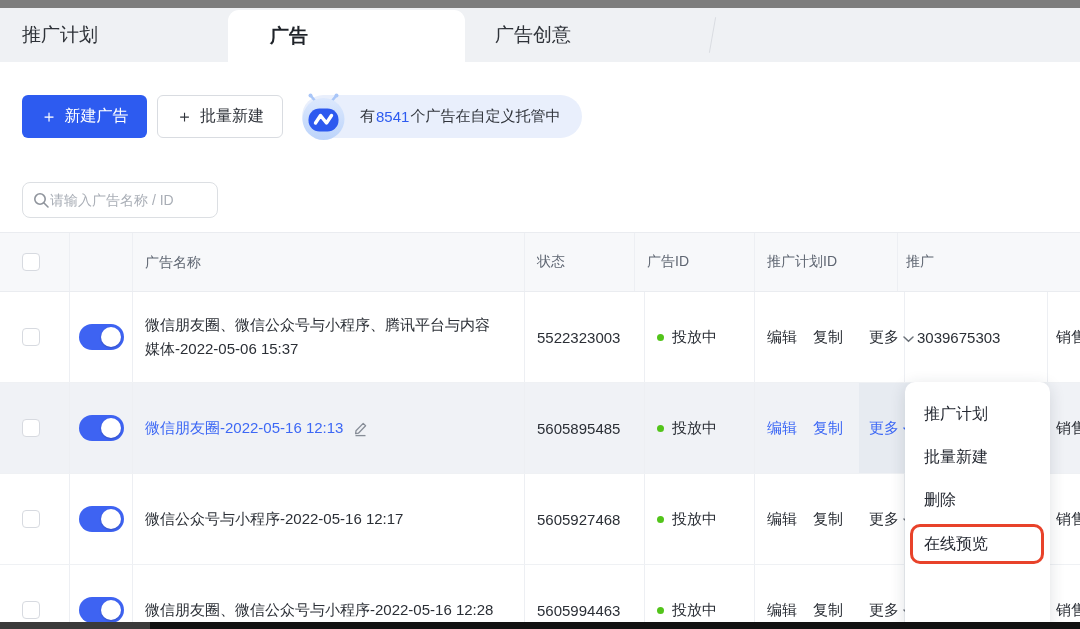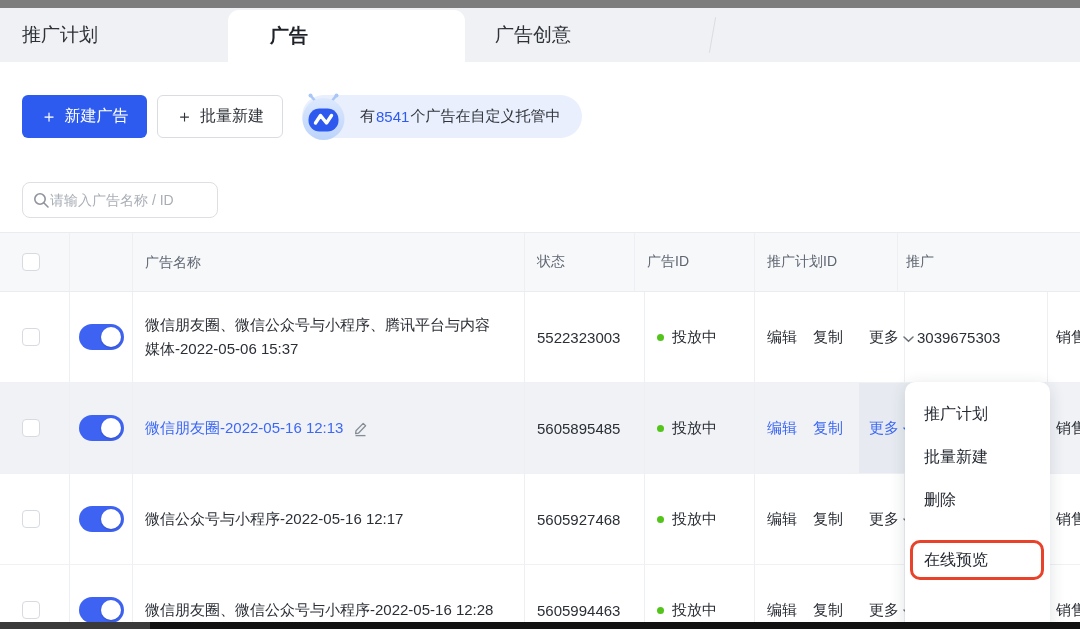--- a/index.html
+++ b/index.html
@@ -62,21 +62,21 @@
   .tr.hl .col-name .name-text { color:#3d68f5; cursor:pointer; }
   .more-group { height:100%; display:flex; align-items:center; gap:4px; padding:0 10px; }
   .tr.hl .more-group { background:#e7ebf1; }
   .name-wrap { display:flex; align-items:center; gap:9px; }
   .chev { flex:none; }
 
   
   .menu { position:absolute; left:905px; top:382px; width:145px; height:250px; background:#fff; border-radius:10px;
     box-shadow:0 3px 16px rgba(30,40,60,.14); padding-top:11px; z-index:5; }
   .menu-item { height:43px; display:flex; align-items:center; padding-left:19px; font-size:16px; color:#262a33; cursor:pointer; }
-  .menu-item.ringed { margin:18px 6px 0 5px; height:40px; border:3.5px solid #e8422a; border-radius:10px; padding-left:11px; }
+  .menu-item.ringed { margin:2px 6px 0 5px; height:40px; border:3.5px solid #e8422a; border-radius:10px; padding-left:11px; }
 
   
   .hscroll { position:absolute; left:0; bottom:0; width:1080px; height:7px; background:#3a3a3a; z-index:9; }
   .hthumb { position:absolute; left:150px; top:0; width:930px; height:7px; background:#111; cursor:pointer; }
 </style>
 </head>
 <body>
 
 <div class="screen">
 

